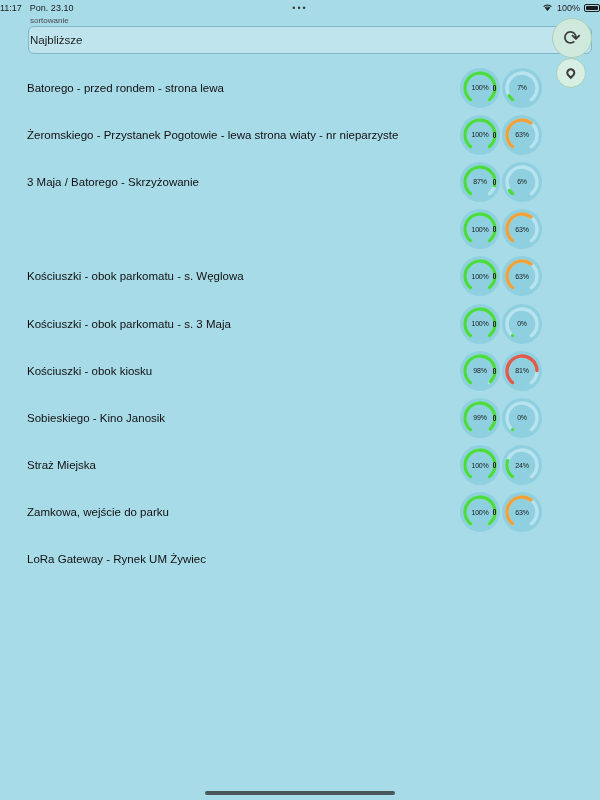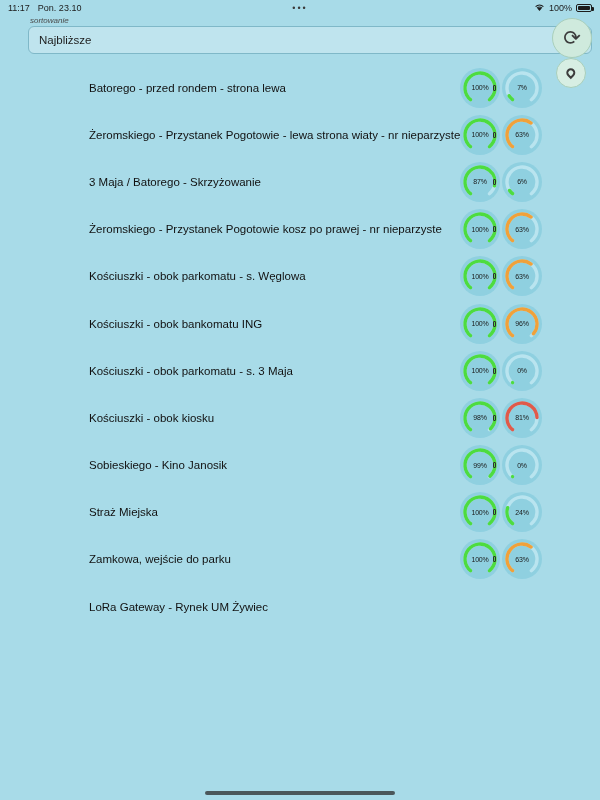--- a/index.html
+++ b/index.html
@@ -16,21 +16,21 @@
     height: 800px;
     background: #a8dbe8;
     overflow: hidden;
   }
 
   
   .statusbar {
     height: 16px;
     display: flex;
     align-items: center;
-    padding: 0 8px;
+    padding: 0 0;
     font-size: 9px;
     color: #1c1c1c;
     background: #a8dbe8;
     position: relative;
     justify-content: center;
   }
   .sb-left { display: flex; align-items: center; gap: 8px; }
   .sb-center {
     position: absolute;
     left: 0; right: 0;
@@ -69,41 +69,40 @@
     background: #1c1c1c;
     border-radius: 1px;
     display: block;
   }
 
   
   .sort-label {
     font-size: 8px;
     color: #4b4b4b;
     padding: 0 7px 1px 30px;
-    font-style: italic;
   }
 
   
   .toprow {
     display: flex;
     align-items: flex-start;
     padding: 0 8px 0 28px;
     gap: 6px;
     position: relative;
     height: 34px;
   }
   .select-box {
     flex: 1;
     height: 28px;
     background: #bfe4ee;
     border: 1px solid #7fb8c8;
     border-radius: 6px;
     display: flex;
     align-items: center;
-    padding: 0 10px;
+    padding: 0 1px;
     font-size: 11.5px;
     color: #1d1d1d;
     position: relative;
   }
   .select-box .chev {
     margin-left: auto;
     font-size: 11px;
     color: #2a2a2a;
     transform: scaleX(1.3);
   }
@@ -145,21 +144,21 @@
   .list {
     margin-top: 4px;
     height: 742px;
     overflow: hidden;
     position: relative;
   }
   .row {
     height: 47.2px;
     display: flex;
     align-items: center;
-    padding: 0 10px 0 89px;
+    padding: 0 10px 0 27px;
     position: relative;
   }
   .row-title {
     font-size: 11.5px;
     color: #111;
     white-space: nowrap;
     overflow: hidden;
     text-overflow: ellipsis;
   }
   .gauges {
@@ -308,21 +307,20 @@
           <div class="gauge">
             <svg width="40" height="40" viewBox="0 0 40 40">
               <circle cx="20" cy="20" r="15" fill="none" stroke="#b9e4ef" stroke-width="3.4" stroke-dasharray="73.51326809400116 94.24777960769379" transform="rotate(129 20 20)" stroke-linecap="round"></circle>
               <circle cx="20" cy="20" r="15" fill="none" stroke="#4ddc3f" stroke-width="3.4" stroke-dasharray="4.41079608564007 94.24777960769379" transform="rotate(129 20 20)" stroke-linecap="round"></circle>
             </svg>
             <span>6%</span>
           </div>
         </div>
       </div>
       <div class="row">
-        <div class="row-title">Żeromskiego - Przystanek Pogotowie kosz po prawej - nr nieparzyste</div>
         <div class="gauges">
           <div class="gauge">
             <svg width="40" height="40" viewBox="0 0 40 40">
               <circle cx="20" cy="20" r="15" fill="none" stroke="#b9e4ef" stroke-width="3.4" stroke-dasharray="73.51326809400116 94.24777960769379" transform="rotate(129 20 20)" stroke-linecap="round"></circle>
               <circle cx="20" cy="20" r="15" fill="none" stroke="#4ddc3f" stroke-width="3.4" stroke-dasharray="73.51326809400116 94.24777960769379" transform="rotate(129 20 20)" stroke-linecap="round"></circle>
             </svg>
             <span>100%</span>
             <div class="battery-mark"></div>
           </div>
           <div class="gauge">
@@ -344,40 +342,20 @@
             </svg>
             <span>100%</span>
             <div class="battery-mark"></div>
           </div>
           <div class="gauge">
             <svg width="40" height="40" viewBox="0 0 40 40">
               <circle cx="20" cy="20" r="15" fill="none" stroke="#b9e4ef" stroke-width="3.4" stroke-dasharray="73.51326809400116 94.24777960769379" transform="rotate(129 20 20)" stroke-linecap="round"></circle>
               <circle cx="20" cy="20" r="15" fill="none" stroke="#f0a13a" stroke-width="3.4" stroke-dasharray="46.31335889922073 94.24777960769379" transform="rotate(129 20 20)" stroke-linecap="round"></circle>
             </svg>
             <span>63%</span>
-          </div>
-        </div>
-      </div>
-      <div class="row">
-        <div class="row-title">Kościuszki - obok bankomatu ING</div>
-        <div class="gauges">
-          <div class="gauge">
-            <svg width="40" height="40" viewBox="0 0 40 40">
-              <circle cx="20" cy="20" r="15" fill="none" stroke="#b9e4ef" stroke-width="3.4" stroke-dasharray="73.51326809400116 94.24777960769379" transform="rotate(129 20 20)" stroke-linecap="round"></circle>
-              <circle cx="20" cy="20" r="15" fill="none" stroke="#4ddc3f" stroke-width="3.4" stroke-dasharray="73.51326809400116 94.24777960769379" transform="rotate(129 20 20)" stroke-linecap="round"></circle>
-            </svg>
-            <span>100%</span>
-            <div class="battery-mark"></div>
-          </div>
-          <div class="gauge">
-            <svg width="40" height="40" viewBox="0 0 40 40">
-              <circle cx="20" cy="20" r="15" fill="none" stroke="#b9e4ef" stroke-width="3.4" stroke-dasharray="73.51326809400116 94.24777960769379" transform="rotate(129 20 20)" stroke-linecap="round"></circle>
-              <circle cx="20" cy="20" r="15" fill="none" stroke="#f0a13a" stroke-width="3.4" stroke-dasharray="70.57273737024111 94.24777960769379" transform="rotate(129 20 20)" stroke-linecap="round"></circle>
-            </svg>
-            <span>96%</span>
           </div>
         </div>
       </div>
       <div class="row">
         <div class="row-title">Kościuszki - obok parkomatu - s. 3 Maja</div>
         <div class="gauges">
           <div class="gauge">
             <svg width="40" height="40" viewBox="0 0 40 40">
               <circle cx="20" cy="20" r="15" fill="none" stroke="#b9e4ef" stroke-width="3.4" stroke-dasharray="73.51326809400116 94.24777960769379" transform="rotate(129 20 20)" stroke-linecap="round"></circle>
               <circle cx="20" cy="20" r="15" fill="none" stroke="#4ddc3f" stroke-width="3.4" stroke-dasharray="73.51326809400116 94.24777960769379" transform="rotate(129 20 20)" stroke-linecap="round"></circle>

